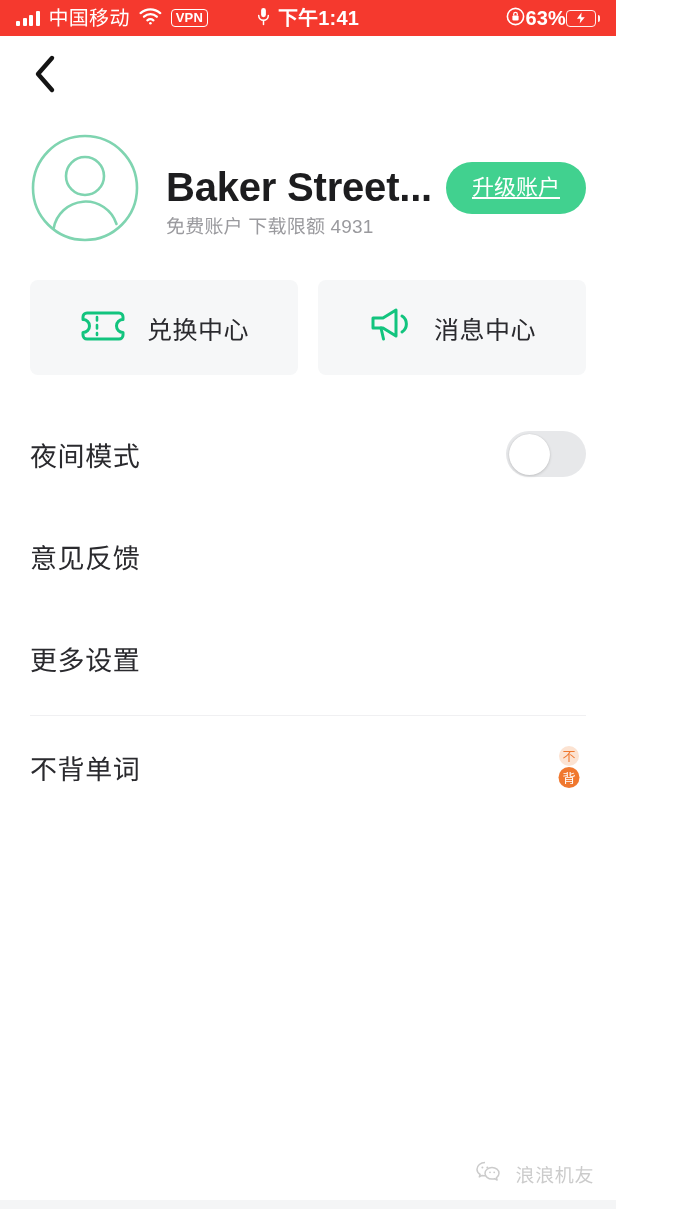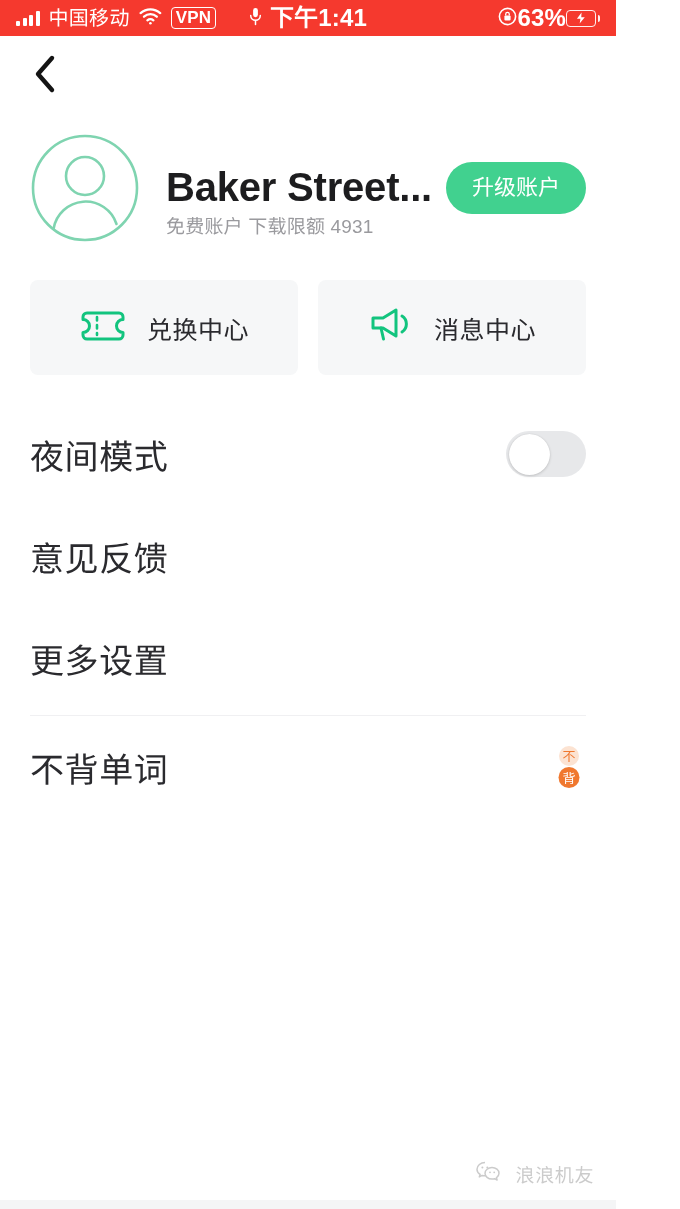--- a/index.html
+++ b/index.html
@@ -21,30 +21,30 @@
   .sb-center {
     position:absolute; left:0; right:0; top:0; height:36px;
     display:flex; align-items:center; justify-content:center; gap:8px;
     pointer-events:none;
   }
   .sb-right {
     margin-left:auto; display:flex; align-items:center; 
     position:relative; z-index:2;
   }
   .sb-text { font-size:20px; font-weight:500; letter-spacing:.3px; line-height:1; }
-  .sb-time { font-size:24px; font-weight:600; letter-spacing:.2px; line-height:1; }
+  .sb-time { font-size:20px; font-weight:600; letter-spacing:.2px; line-height:1; }
   .signal { display:flex; align-items:flex-end; gap:2.5px; height:16px; }
   .signal i { display:block; width:4px; background:#fff; border-radius:1px; }
   .signal i:nth-child(1){ height:5px; }
   .signal i:nth-child(2){ height:8px; }
   .signal i:nth-child(3){ height:11px; }
   .signal i:nth-child(4){ height:15px; }
   .vpn {
     border:1.6px solid #fff; border-radius:4px;
-    font-size:17px; font-weight:700; padding:1px 4px 1.5px; line-height:1;
+    font-size:13px; font-weight:700; padding:1px 4px 1.5px; line-height:1;
     letter-spacing:.2px;
   }
   .batt { display:flex; align-items:center; }
   .batt-body {
     width:30px; height:17px; border:1.7px solid rgba(255,255,255,.92);
     border-radius:4px; padding:1.6px; position:relative;
   }
   .batt-fill {
     height:100%; width:66%; background:#27D86B; border-radius:2px;
     position:relative;
@@ -77,38 +77,39 @@
   .uname {
     font-size:40px; font-weight:600; color:#1D1D1F; line-height:1.12;
     white-space:nowrap; overflow:hidden; letter-spacing:-.2px;
   }
   .usub { font-size:19px; color:#9A9A9E; line-height:1.2; letter-spacing:.2px; }
   .upgrade-btn {
     flex:0 0 auto; background:#41D18F; color:#fff;
     font-size:22px; padding:15px 26px; border-radius:34px;
     border:none; cursor:pointer; line-height:1; white-space:nowrap;
     font-family:inherit;
+    text-decoration:underline;
   }
 
   
   .cards { display:flex; gap:20px; padding:38px 30px 0 30px; }
   .card {
     flex:1 1 0; height:95px; background:#F6F7F8; border-radius:8px;
     display:flex; align-items:center; justify-content:center; gap:20px;
     cursor:pointer;
   }
   .card-label { font-size:25px; color:#2A2A2E; letter-spacing:.5px; }
 
   
   .list { padding:0 30px; margin-top:28px; }
   .row {
     height:102px; display:flex; align-items:center; justify-content:space-between;
     cursor:pointer;
   }
-  .row-label { font-size:34px; color:#2A2A2E; letter-spacing:.6px; }
+  .row-label { font-size:27px; color:#2A2A2E; letter-spacing:.6px; }
   .toggle {
     width:80px; height:46px; border-radius:23px; background:#E7E8EA;
     position:relative; cursor:pointer; flex:0 0 auto;
   }
   .toggle .knob {
     position:absolute; top:2.5px; left:2.5px; width:41px; height:41px;
     border-radius:50%; background:#fff;
     box-shadow:0 1px 3px rgba(0,0,0,.16), 0 0 1px rgba(0,0,0,.12);
   }
   .divider { height:1px; background:#F0F0F2; margin:6px 0 0 0; }

